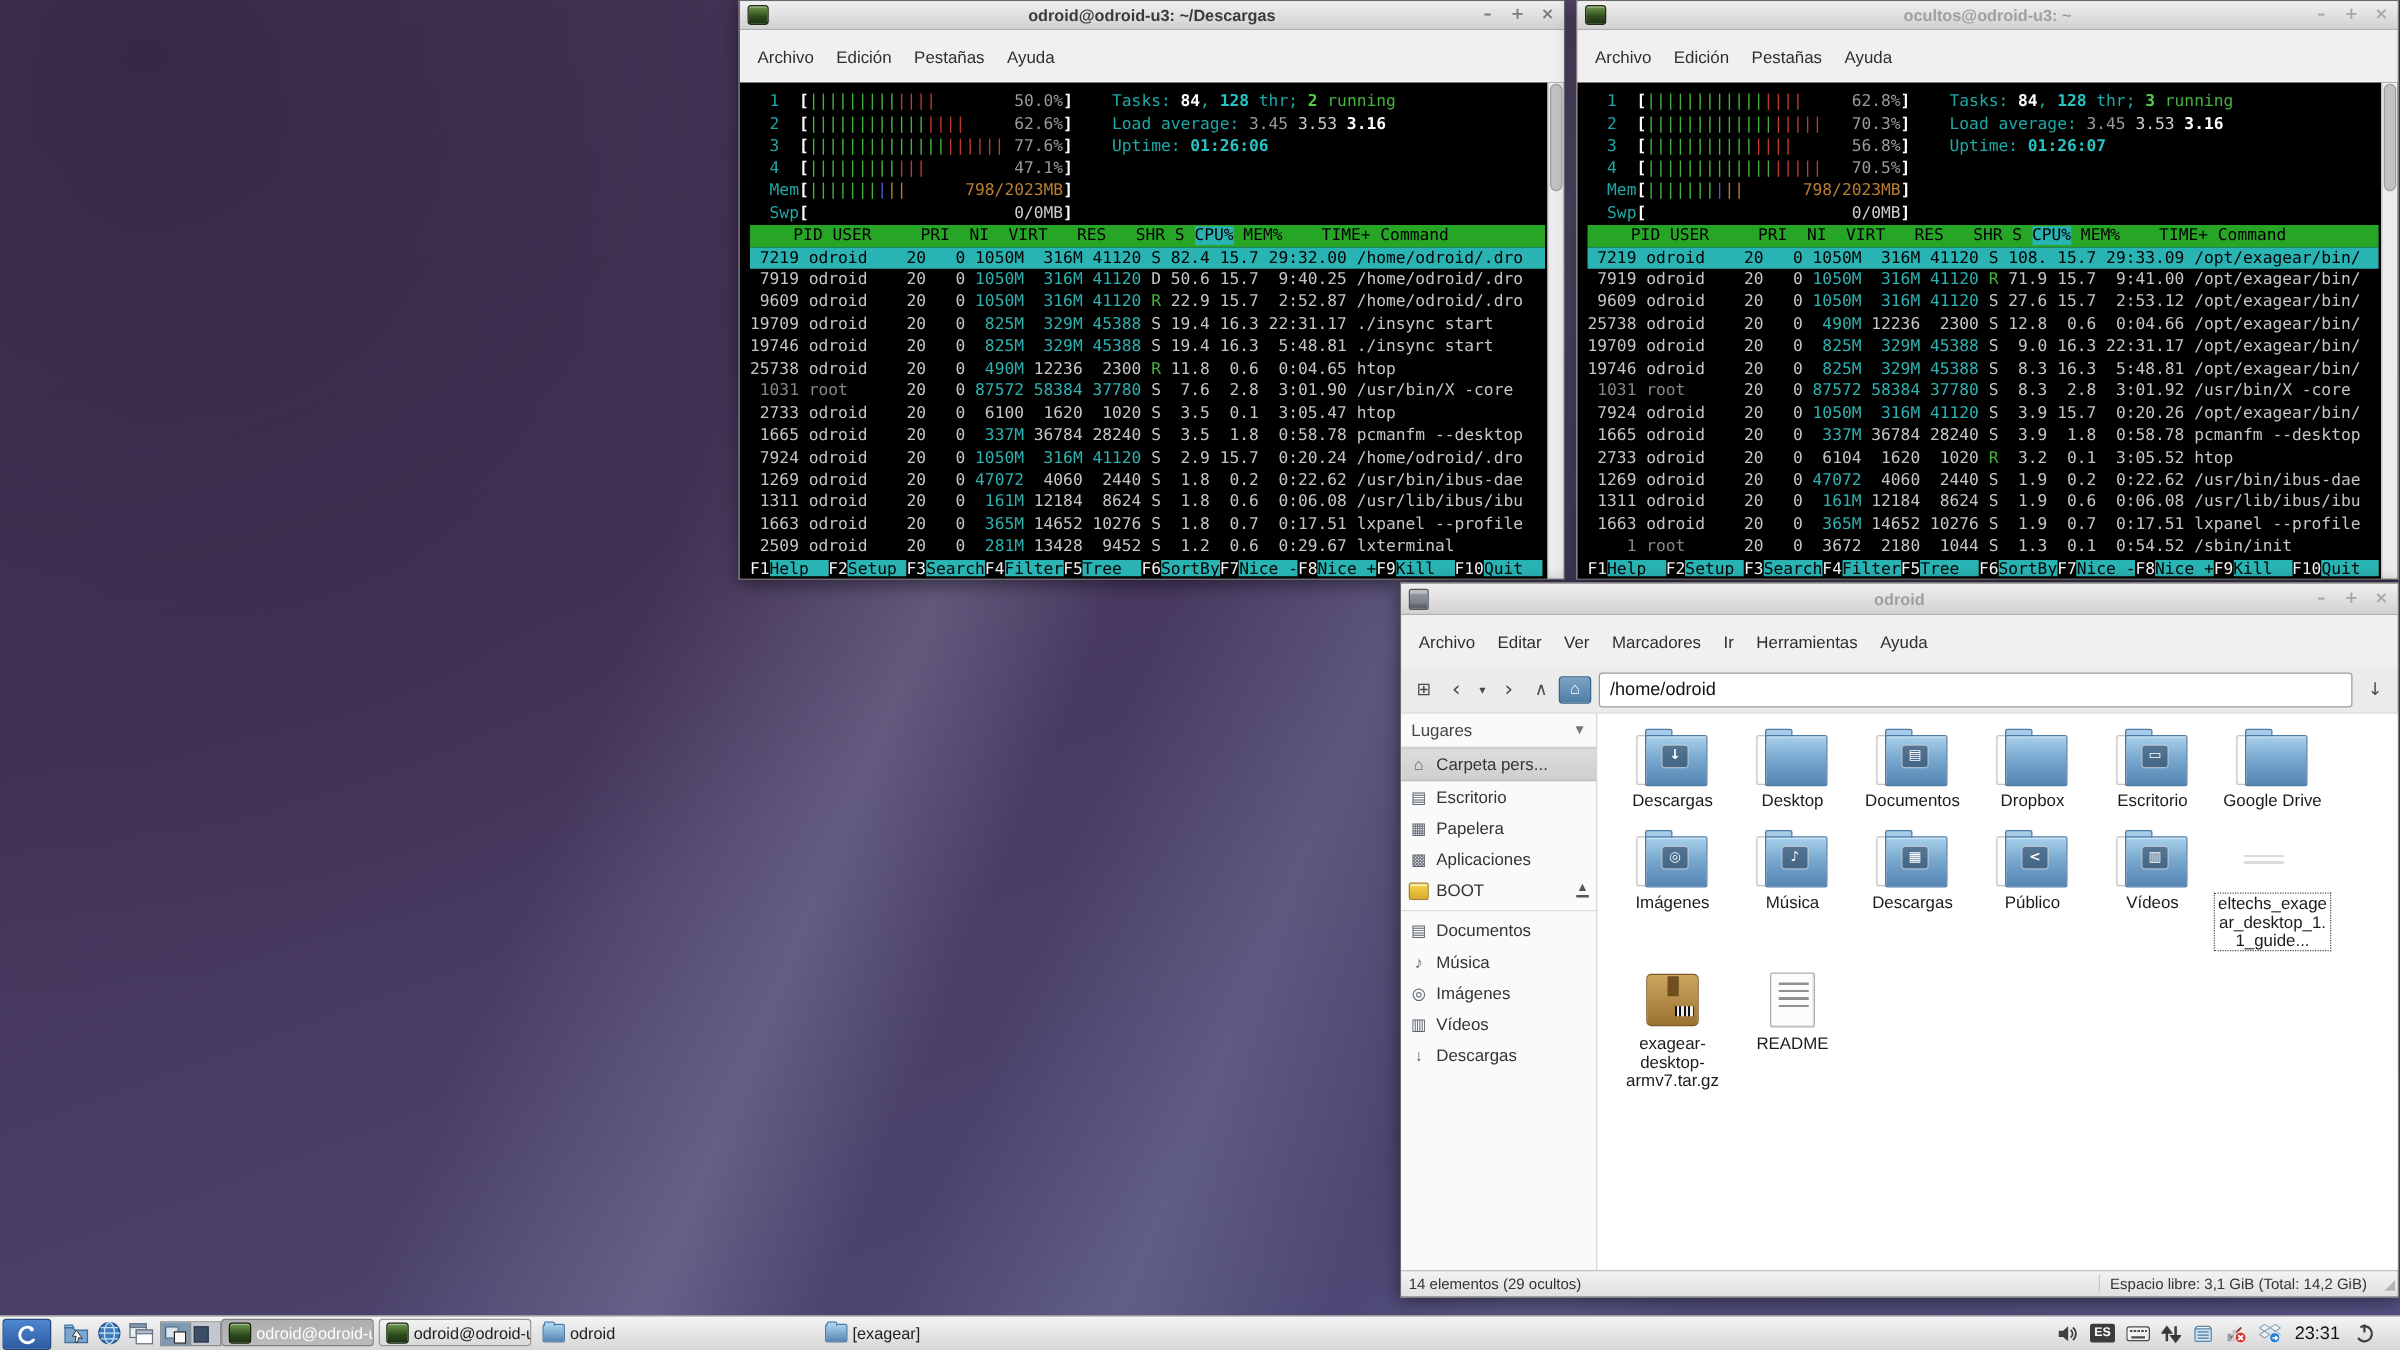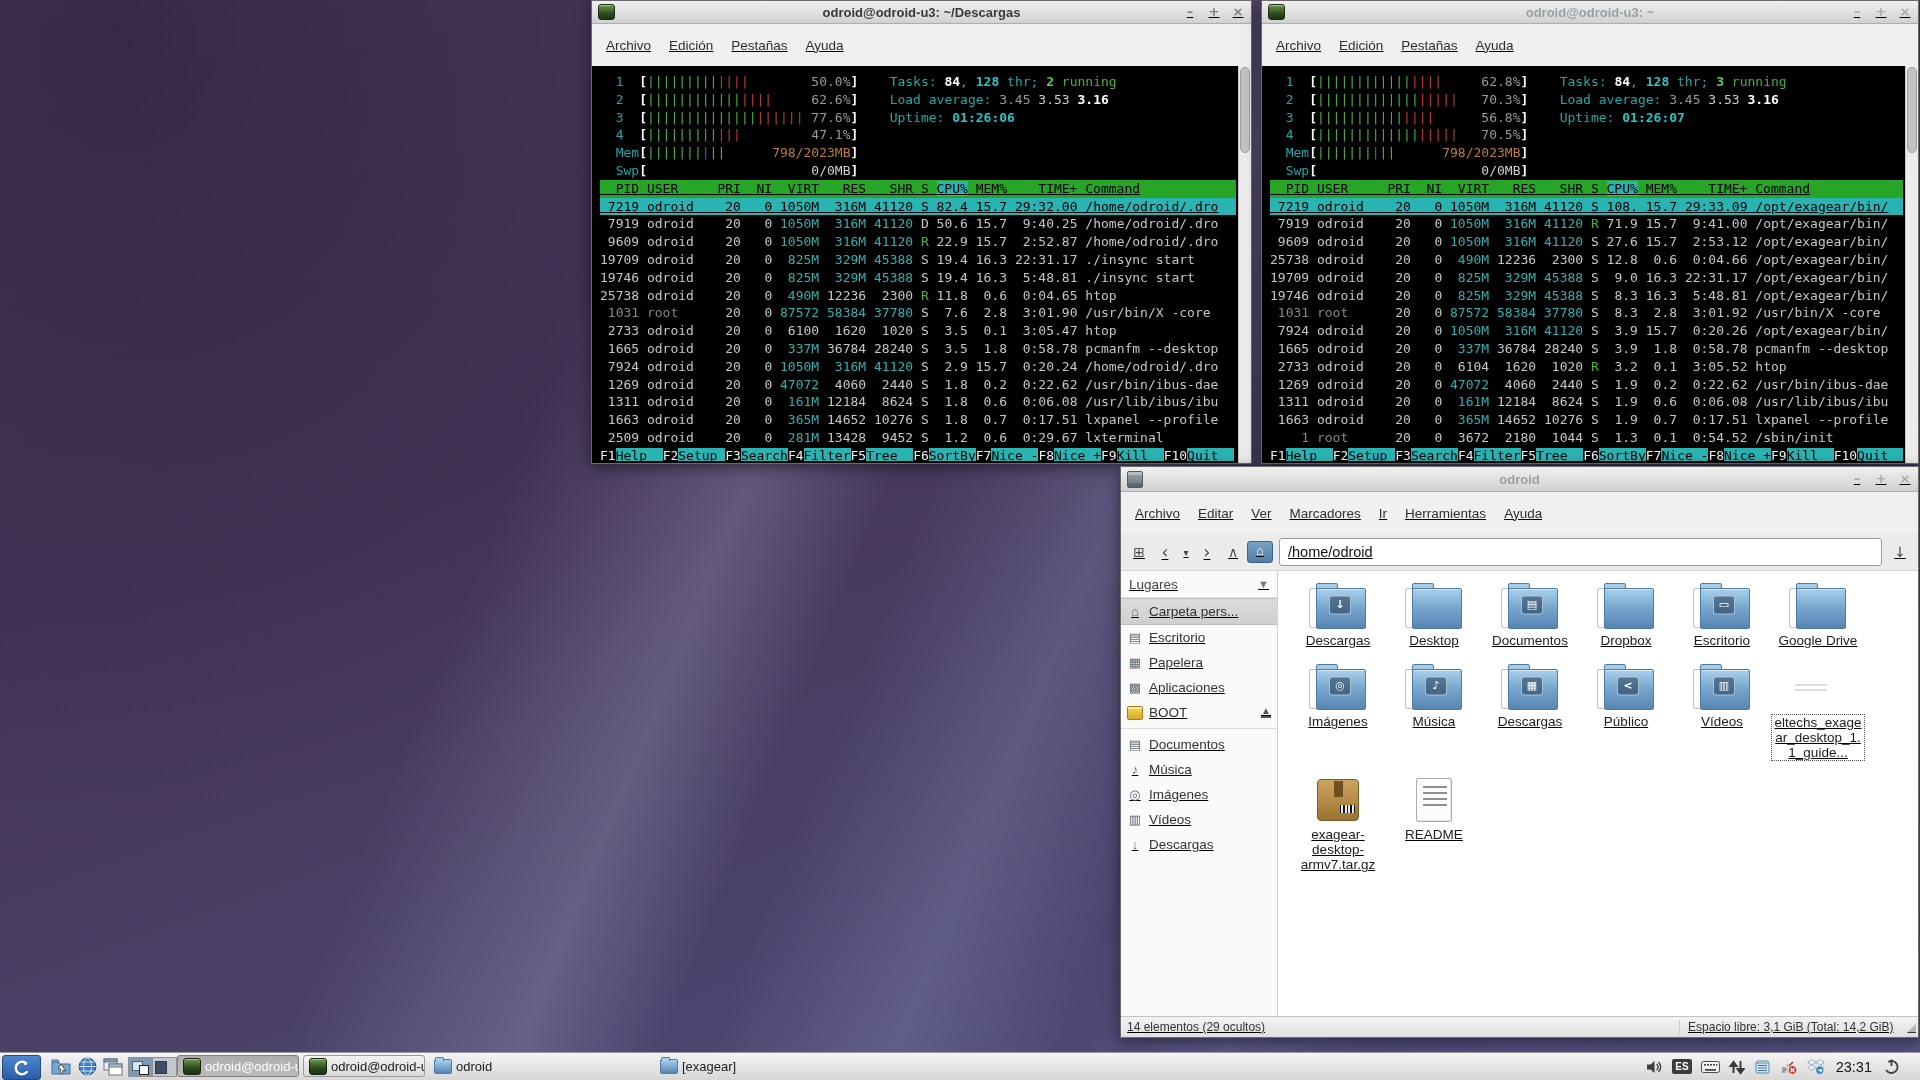--- a/index.html
+++ b/index.html
@@ -7,21 +7,21 @@
   .desktop{position:relative;width:1920px;height:1080px;overflow:hidden;
     background-color:#473757;
     background-image:
       radial-gradient(circle at 6% 4%, rgba(25,12,30,.38), rgba(0,0,0,0) 38%),
       linear-gradient(112deg, rgba(255,255,255,0) 30%, rgba(196,204,232,.22) 40%, rgba(255,255,255,0) 46%),
       linear-gradient(112deg, rgba(255,255,255,0) 48%, rgba(175,188,224,.20) 56%, rgba(255,255,255,0) 63%),
       linear-gradient(112deg, rgba(255,255,255,0) 64%, rgba(160,175,215,.12) 70%, rgba(255,255,255,0) 76%),
       linear-gradient(160deg, #4d3a5e 0%, #46355a 35%, #4a4068 62%, #4e4a78 85%, #535181 100%);
   }
   
-  .window{position:absolute;border:1px solid #6b6b6b;background:#ebebeb;box-shadow:0 3px 14px rgba(0,0,0,.5);box-sizing:border-box;display:flex;flex-direction:column;text-decoration:underline;}
+  .window{position:absolute;border:1px solid #6b6b6b;background:#ebebeb;box-shadow:0 3px 14px rgba(0,0,0,.5);box-sizing:border-box;display:flex;flex-direction:column;}
   .titlebar{position:relative;height:22px;flex:0 0 auto;background:linear-gradient(#f0f0f0,#d1d1d1);border-bottom:1px solid #aeaeae;display:flex;align-items:center;padding:0 6px;}
   .fm .titlebar{height:24px;}
   .title{position:absolute;left:0;right:0;text-align:center;font-size:13px;font-weight:bold;color:#3a3a3a;pointer-events:none;}
   .inactive .title{color:#9aa0a3;}
   .win-btns{margin-left:auto;display:flex;gap:10px;z-index:2;}
   .win-btns span{width:14px;text-align:center;color:#7c7c7c;font:bold 13px/18px "DejaVu Sans",sans-serif;}
   .inactive .win-btns span{color:#a8a8a8;}
   .term-winicon{width:15px;height:14px;border-radius:3px;background:linear-gradient(#6f9b4e,#2e4a1d 60%,#1d3212);border:1px solid #1c2b12;box-shadow:inset 0 1px 0 rgba(255,255,255,.4);z-index:2;}
   .fm-winicon{width:14px;height:15px;border-radius:2px;background:linear-gradient(#9aa0a8,#6d737c);border:1px solid #555a60;box-shadow:inset 0 3px 0 rgba(255,255,255,.35), inset 0 -4px 0 rgba(0,0,0,.15);z-index:2;}
   .menubar{height:42px;flex:0 0 auto;background:#f0f0f0;display:flex;align-items:center;padding:0 5px;font-size:13.5px;color:#2e2e2e;}
@@ -32,21 +32,21 @@
     font:13px/17.8px "DejaVu Sans Mono",monospace;overflow:hidden;display:flex;flex-direction:column;}
   pre.htop .tl{white-space:pre;}
   pre.htop .filler{flex:1;}
   .c{color:#1fa8a8;} .cb{color:#27c4c4;font-weight:bold;}
   .wb{color:#fff;font-weight:bold;}
   .g{color:#44b33e;} .gb{color:#52cf4a;font-weight:bold;}
   .r{color:#c03a2e;}
   .gy{color:#9a9a9a;} .ly{color:#cfcfcf;} .dim{color:#878787;}
   .o{color:#bb7f33;} .bl{color:#4a57d6;}
   .mc{color:#2fb1b1;}
-  .hdr{background:#27a527;}
+  .hdr{background:#27a527;padding-left:19px;}
   .hdr .hh{color:#000;} .hdr .hs{background:#2ab3b3;color:#000;}
   .sel{background:#2ab3b3;}
   .sel span{color:#000 !important;font-weight:normal !important;}
   .fkline .fk{color:#f2f2f2;}
   .fkline .fl{background:#2ab3b3;color:#000;text-align:center;}
   .vscroll{width:12px;flex:0 0 auto;background:#ececec;border-left:1px solid #c9c9c9;position:relative;}
   .vscroll .thumb{position:absolute;top:1px;left:1px;right:1px;height:84px;background:#c2c2c2;border:1px solid #9f9f9f;border-radius:5px;}
   
   .toolbar{height:36px;flex:0 0 auto;background:#ebebeb;display:flex;align-items:center;gap:2px;padding:0 6px;border-bottom:1px solid #d4d4d4;}
   .tbtn{min-width:24px;height:26px;display:flex;align-items:center;justify-content:center;color:#4a4a4a;font:14px "DejaVu Sans",sans-serif;border-radius:3px;}
@@ -128,21 +128,21 @@
       <pre class="htop"><div class="tl"><span class="c">  1  </span><span class="wb">[</span><span class="g">|||||||||</span><span class="r">||||</span><span>        </span><span class="gy">50.0%</span><span class="wb">]</span><span>    </span><span class="c">Tasks: </span><span class="wb">84</span><span class="c">, </span><span class="cb">128</span><span class="c"> thr; </span><span class="gb">2</span><span class="g"> running</span></div><div class="tl"><span class="c">  2  </span><span class="wb">[</span><span class="g">||||||||||||</span><span class="r">||||</span><span>     </span><span class="gy">62.6%</span><span class="wb">]</span><span>    </span><span class="c">Load average: </span><span class="gy">3.45 </span><span class="ly">3.53 </span><span class="wb">3.16</span></div><div class="tl"><span class="c">  3  </span><span class="wb">[</span><span class="g">||||||||||||||</span><span class="r">||||||</span><span> </span><span class="gy">77.6%</span><span class="wb">]</span><span>    </span><span class="c">Uptime: </span><span class="cb">01:26:06</span></div><div class="tl"><span class="c">  4  </span><span class="wb">[</span><span class="g">|||||||||</span><span class="r">|||</span><span>         </span><span class="gy">47.1%</span><span class="wb">]</span></div><div class="tl"><span class="c">  Mem</span><span class="wb">[</span><span class="g">|||||||</span><span class="bl">|</span><span class="o">||</span><span>      </span><span class="o">798/2023MB</span><span class="wb">]</span></div><div class="tl"><span class="c">  Swp</span><span class="wb">[</span><span>                     </span><span class="ly">0/0MB</span><span class="wb">]</span></div><div class="tl"></div><div class="tl hdr"><span class="hh">  PID USER     PRI  NI  VIRT   RES   SHR S </span><span class="hs">CPU%</span><span class="hh"> MEM%    TIME+ Command</span></div><div class="tl sel"><span> 7219 </span><span>odroid   </span><span> 20   0 </span><span class="mc">1050M</span><span> </span><span class="mc"> 316M</span><span> </span><span class="mc">41120</span><span> </span><span>S</span><span> </span><span>82.4 15.7 29:32.00 </span><span>/home/odroid/.dro</span></div><div class="tl"><span> 7919 </span><span>odroid   </span><span> 20   0 </span><span class="mc">1050M</span><span> </span><span class="mc"> 316M</span><span> </span><span class="mc">41120</span><span> </span><span>D</span><span> </span><span>50.6 15.7  9:40.25 </span><span>/home/odroid/.dro</span></div><div class="tl"><span> 9609 </span><span>odroid   </span><span> 20   0 </span><span class="mc">1050M</span><span> </span><span class="mc"> 316M</span><span> </span><span class="mc">41120</span><span> </span><span class="g">R</span><span> </span><span>22.9 15.7  2:52.87 </span><span>/home/odroid/.dro</span></div><div class="tl"><span>19709 </span><span>odroid   </span><span> 20   0 </span><span class="mc"> 825M</span><span> </span><span class="mc"> 329M</span><span> </span><span class="mc">45388</span><span> </span><span>S</span><span> </span><span>19.4 16.3 22:31.17 </span><span>./insync start</span></div><div class="tl"><span>19746 </span><span>odroid   </span><span> 20   0 </span><span class="mc"> 825M</span><span> </span><span class="mc"> 329M</span><span> </span><span class="mc">45388</span><span> </span><span>S</span><span> </span><span>19.4 16.3  5:48.81 </span><span>./insync start</span></div><div class="tl"><span>25738 </span><span>odroid   </span><span> 20   0 </span><span class="mc"> 490M</span><span> </span><span>12236</span><span> </span><span> 2300</span><span> </span><span class="g">R</span><span> </span><span>11.8  0.6  0:04.65 </span><span>htop</span></div><div class="tl"><span class="dim"> 1031 </span><span class="dim">root     </span><span> 20   0 </span><span class="mc">87572</span><span> </span><span class="mc">58384</span><span> </span><span class="mc">37780</span><span> </span><span>S</span><span> </span><span> 7.6  2.8  3:01.90 </span><span>/usr/bin/X -core</span></div><div class="tl"><span> 2733 </span><span>odroid   </span><span> 20   0 </span><span> 6100</span><span> </span><span> 1620</span><span> </span><span> 1020</span><span> </span><span>S</span><span> </span><span> 3.5  0.1  3:05.47 </span><span>htop</span></div><div class="tl"><span> 1665 </span><span>odroid   </span><span> 20   0 </span><span class="mc"> 337M</span><span> </span><span>36784</span><span> </span><span>28240</span><span> </span><span>S</span><span> </span><span> 3.5  1.8  0:58.78 </span><span>pcmanfm --desktop</span></div><div class="tl"><span> 7924 </span><span>odroid   </span><span> 20   0 </span><span class="mc">1050M</span><span> </span><span class="mc"> 316M</span><span> </span><span class="mc">41120</span><span> </span><span>S</span><span> </span><span> 2.9 15.7  0:20.24 </span><span>/home/odroid/.dro</span></div><div class="tl"><span> 1269 </span><span>odroid   </span><span> 20   0 </span><span class="mc">47072</span><span> </span><span> 4060</span><span> </span><span> 2440</span><span> </span><span>S</span><span> </span><span> 1.8  0.2  0:22.62 </span><span>/usr/bin/ibus-dae</span></div><div class="tl"><span> 1311 </span><span>odroid   </span><span> 20   0 </span><span class="mc"> 161M</span><span> </span><span>12184</span><span> </span><span> 8624</span><span> </span><span>S</span><span> </span><span> 1.8  0.6  0:06.08 </span><span>/usr/lib/ibus/ibu</span></div><div class="tl"><span> 1663 </span><span>odroid   </span><span> 20   0 </span><span class="mc"> 365M</span><span> </span><span>14652</span><span> </span><span>10276</span><span> </span><span>S</span><span> </span><span> 1.8  0.7  0:17.51 </span><span>lxpanel --profile</span></div><div class="tl"><span> 2509 </span><span>odroid   </span><span> 20   0 </span><span class="mc"> 281M</span><span> </span><span>13428</span><span> </span><span> 9452</span><span> </span><span>S</span><span> </span><span> 1.2  0.6  0:29.67 </span><span>lxterminal</span></div><div class="filler"></div><div class="tl fkline"><span class="fk">F1</span><span class="fl">Help  </span><span class="fk">F2</span><span class="fl">Setup </span><span class="fk">F3</span><span class="fl">Search</span><span class="fk">F4</span><span class="fl">Filter</span><span class="fk">F5</span><span class="fl">Tree  </span><span class="fk">F6</span><span class="fl">SortBy</span><span class="fk">F7</span><span class="fl">Nice -</span><span class="fk">F8</span><span class="fl">Nice +</span><span class="fk">F9</span><span class="fl">Kill  </span><span class="fk">F10</span><span class="fl">Quit  </span></div></pre>
       <div class="vscroll">
           <div class="thumb"></div>
         </div>
     </div>
   </div>
 
   <div class="window term inactive" style="left:1261px;top:0;width:658px;height:464px;">
     <div class="titlebar">
       <span class="term-winicon"></span>
-      <span class="title">odroid@odroid-u3: ~</span>
+      <span class="title">ocultos@odroid-u3: ~</span>
       <span class="win-btns">
         <span>–</span>
         <span>+</span>
         <span>×</span>
       </span>
     </div>
     <div class="menubar">
         <span class="mi">Archivo</span>
         <span class="mi">Edición</span>
         <span class="mi">Pestañas</span>

